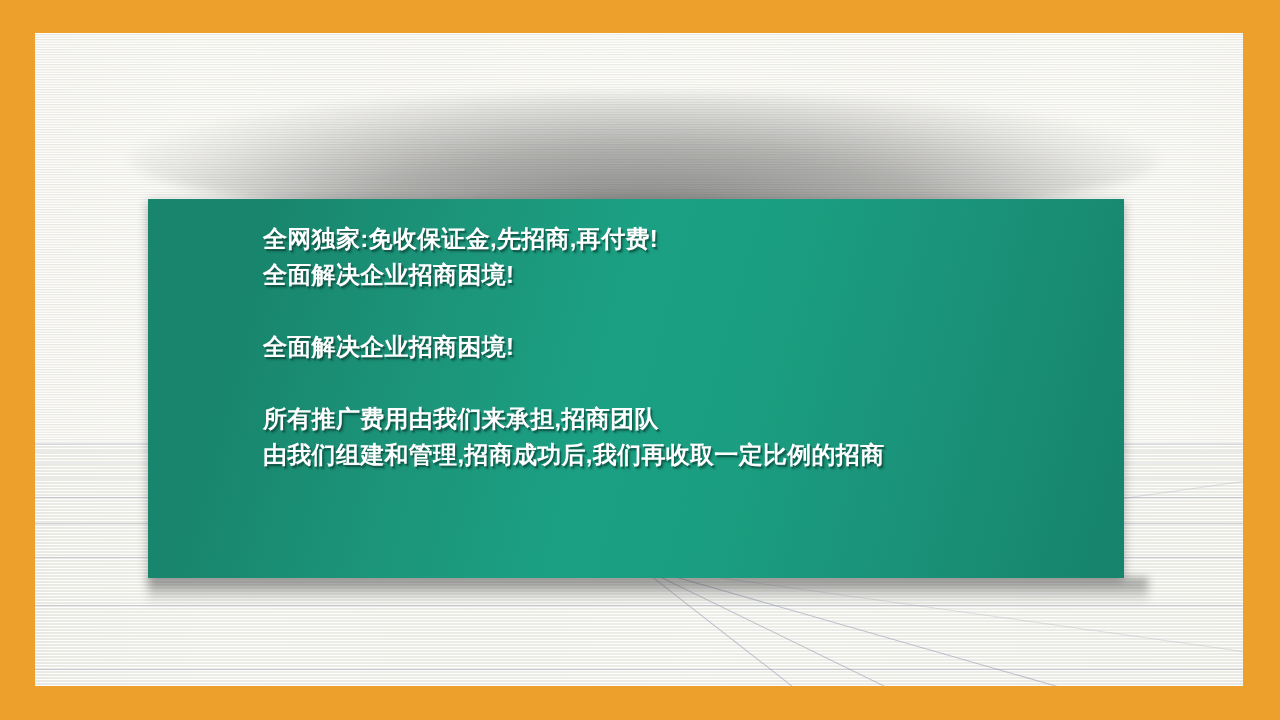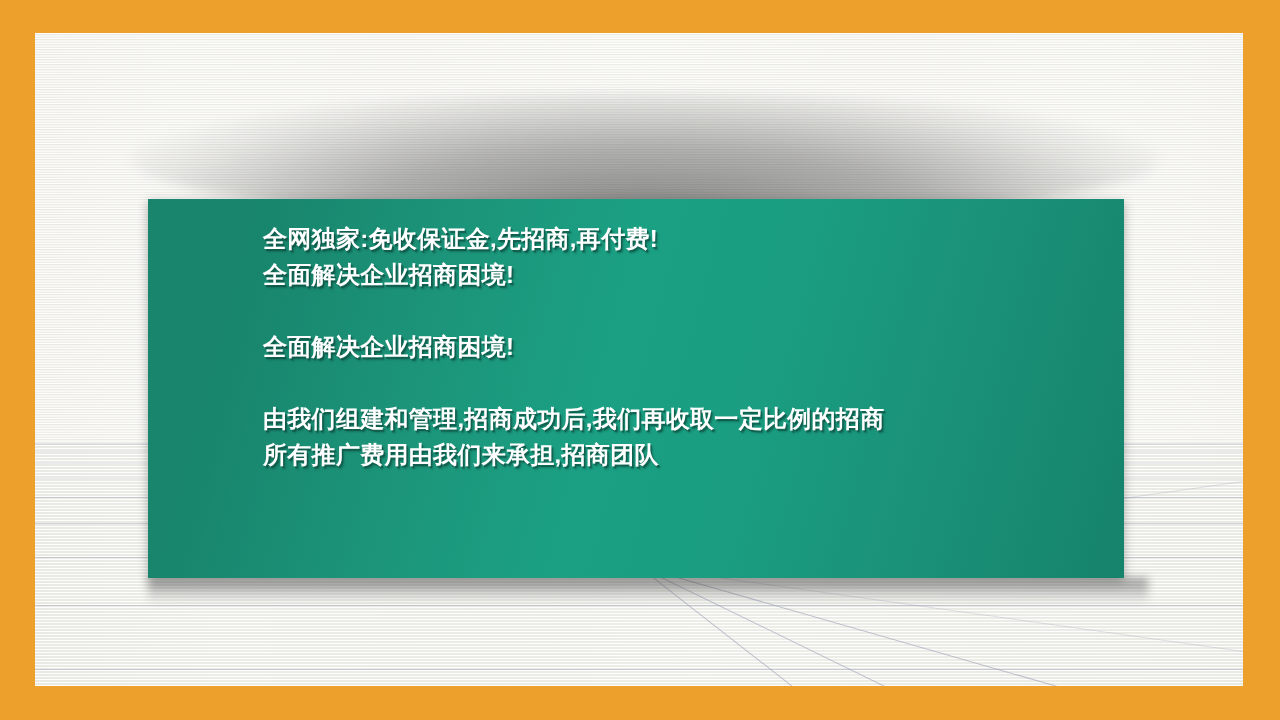--- a/index.html
+++ b/index.html
@@ -223,20 +223,20 @@
 
         <div class="txt-line">全网独家:免收保证金,先招商,再付费!</div>
         <div class="txt-line">全面解决企业招商困境!</div>
 
         <div class="txt-gap"></div>
 
         <div class="txt-line">全面解决企业招商困境!</div>
 
         <div class="txt-gap"></div>
 
+        <div class="txt-line">所有推广费用由我们来承担,招商团队</div>
         <div class="txt-line">由我们组建和管理,招商成功后,我们再收取一定比例的招商</div>
-        <div class="txt-line">所有推广费用由我们来承担,招商团队</div>
 
       </div>
     </div>
 
   </div>
 </div>
 
 </body></html>

